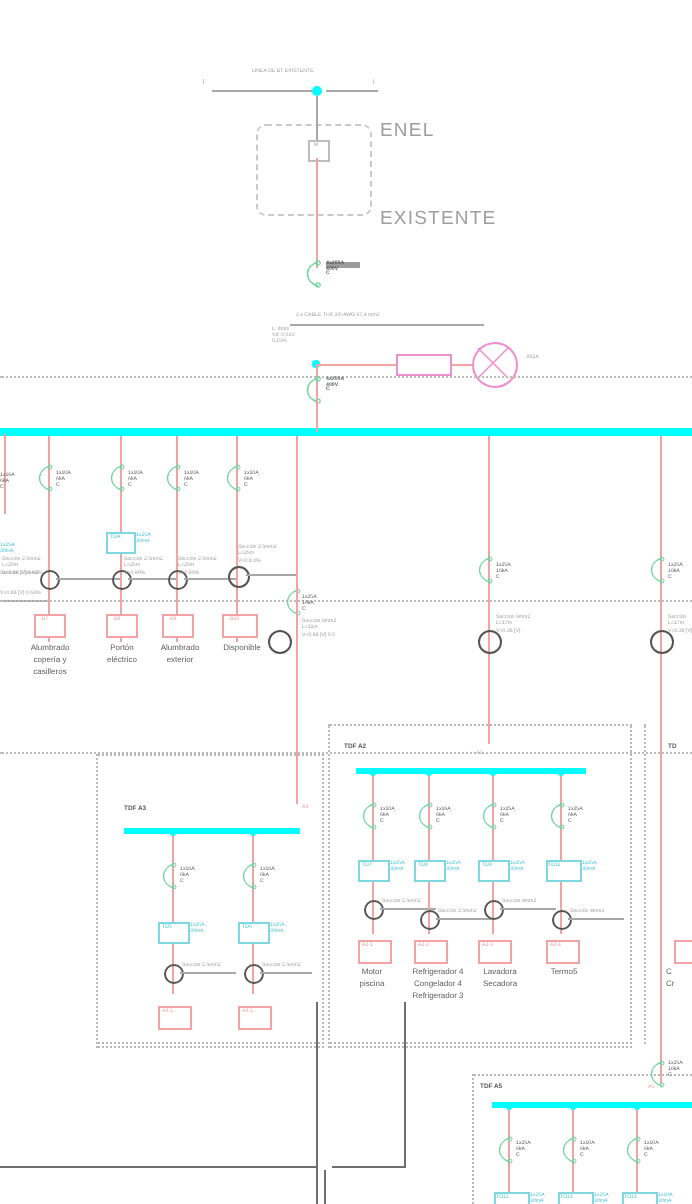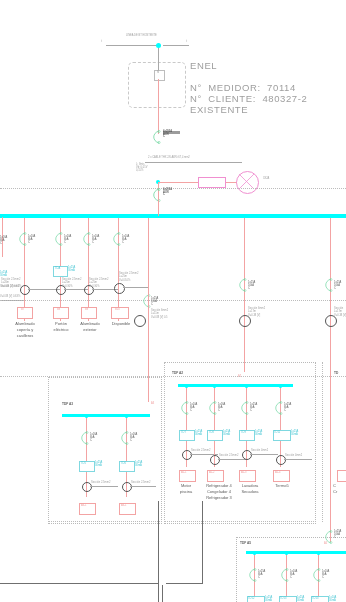--- a/index.html
+++ b/index.html
@@ -53,22 +53,20 @@
   <div class="node" style="left:156px;top:11px;width:5px;height:5px;"></div>
 
   <div class="meterbox" style="left:128px;top:30px;width:56px;height:44px;"></div>
   <div class="vline" style="left:158px;top:16px;height:20px;"></div>
   <div class="greyvline" style="left:158px;top:16px;height:22px;"></div>
   <div class="sqbox" style="left:154px;top:38px;width:9px;height:9px;"></div>
   <div class="t xxs t-grey" style="left:157px;top:40px;">M</div>
   <div class="vline" style="left:158px;top:47px;height:55px;"></div>
 
   <div class="t lg t-grey" style="left:190px;top:29px;">ENEL</div>
-  <div class="t lg t-grey" style="left:190px;top:51px;">N°  MEDIDOR:  70114</div>
-  <div class="t lg t-grey" style="left:190px;top:62px;">N°  CLIENTE:  480327-2</div>
   <div class="t lg t-grey" style="left:190px;top:73px;">EXISTENTE</div>
 
   <svg class="abs" style="left:150px;top:98px;" width="12" height="14">
     <path d="M9,1 C2,3 2,11 9,13" stroke="#6fd6a0" fill="none" stroke-width="0.8"></path>
     <circle cx="9" cy="1.5" r="1.1" fill="none" stroke="#6fd6a0" stroke-width="0.6"></circle>
     <circle cx="9" cy="12.5" r="1.1" fill="none" stroke="#6fd6a0" stroke-width="0.6"></circle>
   </svg>
   <div class="t xxs t-dark bold" style="left:163px;top:99px;">4x200A
 400V
 C</div>

